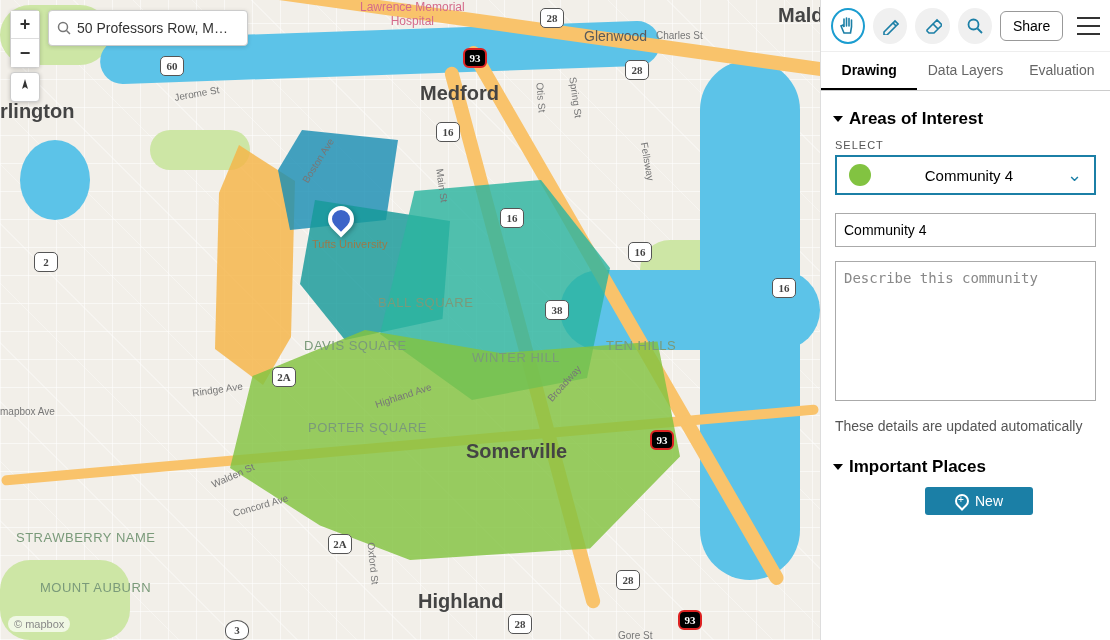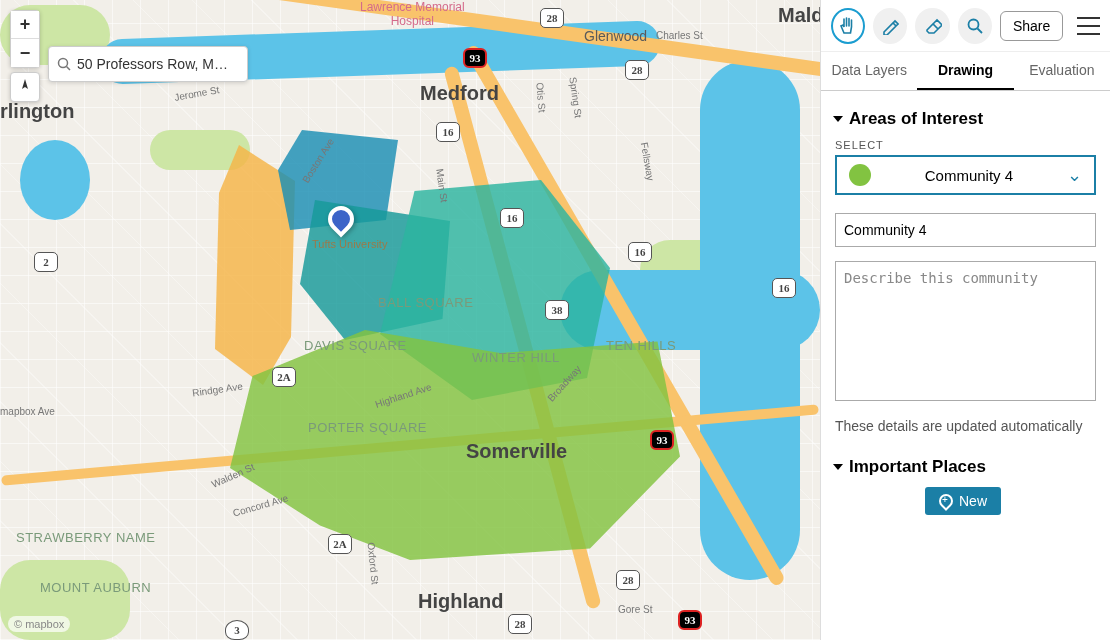--- a/index.html
+++ b/index.html
@@ -49,21 +49,21 @@
 
 .shield { position: absolute; width: 24px; height: 20px; background: #fff; border: 1.5px solid #555; border-radius: 5px; font-size: 11px; font-weight: 600; display: flex; align-items: center; justify-content: center; color: #444; font-family: Liberation Serif, serif; }
 .shield.interstate { background: #000000; color: #fff; border-color: #d22; border-width: 2px; border-radius: 6px; }
 .shield.us { border-radius: 50% 50% 40% 40%; }
 
 
 .zoom-ctrl { position: absolute; top: 10px; left: 10px; width: 30px; background: #fff; border: 1px solid #ccc; border-radius: 4px; box-shadow: 0 1px 4px rgba(0,0,0,.2); }
 .zoom-ctrl button { width: 100%; height: 28px; border: none; background: #fff; font-size: 18px; font-weight: bold; color: #333; cursor: pointer; display: flex; align-items: center; justify-content: center; }
 .zoom-ctrl button:first-child { border-bottom: 1px solid #ddd; }
 .compass { position: absolute; top: 72px; left: 10px; width: 30px; height: 30px; background: #fff; border: 1px solid #ccc; border-radius: 4px; display: flex; align-items: center; justify-content: center; box-shadow: 0 1px 4px rgba(0,0,0,.2); }
-.search-box { position: absolute; top: 10px; left: 48px; width: 200px; height: 36px; background: #fff; border: 1px solid #ccc; border-radius: 4px; display: flex; align-items: center; padding: 0 8px; gap: 6px; box-shadow: 0 1px 4px rgba(0,0,0,.15); margin-top: 36px; }
+.search-box { position: absolute; top: 10px; left: 48px; width: 200px; height: 36px; background: #fff; border: 1px solid #ccc; border-radius: 4px; display: flex; align-items: center; padding: 0 8px; gap: 6px; box-shadow: 0 1px 4px rgba(0,0,0,.15); }
 .search-box input { border: none; outline: none; font-size: 14px; flex: 1; color: #333; min-width: 0; }
 .attrib { position: absolute; bottom: 8px; left: 8px; font-size: 11px; color: #888; background: rgba(255,255,255,.7); padding: 2px 6px; border-radius: 10px; }
 
 
 .panel { width: 290px; background: #fff; border-left: 1px solid #ddd; display: flex; flex-direction: column; height: 100%; }
 .toolbar { height: 52px; display: flex; align-items: center; padding: 0 10px; gap: 8px; border-bottom: 1px solid #eee; }
 .tool-btn { width: 36px; height: 36px; border-radius: 50%; background: #f0f0f0; border: 2px solid transparent; display: flex; align-items: center; justify-content: center; cursor: pointer; color: #1b7fa6; }
 .tool-btn.active { border-color: #1b9dd0; background: #fff; }
 .share-btn { margin-left: auto; height: 30px; padding: 0 12px; border: 1px solid #999; border-radius: 6px; background: #fff; font-size: 14px; cursor: pointer; }
 .menu-btn { width: 24px; height: 24px; margin-left: 6px; display: flex; flex-direction: column; justify-content: space-around; cursor: pointer; }
@@ -78,21 +78,21 @@
 .caret { width: 0; height: 0; border-left: 6px solid #000; border-top: 5px solid transparent; border-bottom: 5px solid transparent; transform: rotate(90deg); }
 .field-label { font-size: 11px; letter-spacing: 1px; color: #555; margin-bottom: 4px; display: block; }
 .select-box { border: 2px solid #1b7fa6; height: 40px; display: flex; align-items: center; padding: 0 12px; gap: 12px; cursor: pointer; margin-bottom: 18px; }
 .dot { width: 22px; height: 22px; border-radius: 50%; }
 .select-box .label { flex: 1; text-align: center; font-size: 15px; }
 .chev { font-size: 18px; color: #1b7fa6; }
 .text-input { width: 100%; height: 34px; border: 1px solid #aaa; padding: 0 8px; font-size: 14px; margin-bottom: 14px; }
 .textarea { width: 100%; height: 140px; border: 1px solid #aaa; padding: 8px; font-size: 14px; resize: none; margin-bottom: 12px; color: #333; }
 .textarea::placeholder { color: #888; }
 .hint { font-size: 14px; color: #555; margin-bottom: 20px; line-height: 1.4; }
-.new-btn { background: #1b7fa6; color: #fff; border: none; padding: 6px 14px; font-size: 14px; border-radius: 3px; cursor: pointer; display: inline-flex; align-items: center; gap: 6px; margin-left: 90px; }
+.new-btn { background: #1b7fa6; color: #fff; border: none; padding: 6px 30px; font-size: 14px; border-radius: 3px; cursor: pointer; display: inline-flex; align-items: center; gap: 6px; margin-left: 90px; }
 .pin-plus { display: inline-block; width: 14px; height: 14px; border: 2px solid #fff; border-radius: 50% 50% 50% 0; transform: rotate(-45deg); position: relative; }
 .pin-plus::after { content: '+'; position: absolute; transform: rotate(45deg); font-size: 10px; top: -2px; left: 2px; }
 
 svg { display: block; }
 </style>
 </head>
 <body>
 
 <div class="app">
   <div class="map-wrap">
@@ -144,21 +144,21 @@
     <div class="road-lbl" style="top:384px;left:192px;transform:rotate(-8deg)">Rindge Ave</div>
     <div class="road-lbl" style="top:470px;left:210px;transform:rotate(-24deg)">Walden St</div>
     <div class="road-lbl" style="top:500px;left:232px;transform:rotate(-16deg)">Concord Ave</div>
     <div class="road-lbl" style="top:558px;left:352px;transform:rotate(84deg)">Oxford St</div>
     <div class="road-lbl" style="top:88px;left:174px;transform:rotate(-10deg)">Jerome St</div>
     <div class="road-lbl" style="top:92px;left:526px;transform:rotate(85deg)">Otis St</div>
     <div class="road-lbl" style="top:92px;left:555px;transform:rotate(82deg)">Spring St</div>
     <div class="road-lbl" style="top:156px;left:628px;transform:rotate(80deg)">Fellsway</div>
     <div class="road-lbl" style="top:406px;left:0">mapbox Ave</div>
     <div class="road-lbl" style="top:30px;left:656px">Charles St</div>
-    <div class="road-lbl" style="top:604px;left:618px">Gore St</div>
+    <div class="road-lbl" style="top:630px;left:618px">Gore St</div>
 
     <div class="shield interstate" style="top:48px;left:463px">93</div>
     <div class="shield interstate" style="top:430px;left:650px">93</div>
     <div class="shield interstate" style="top:610px;left:678px">93</div>
     <div class="shield" style="top:8px;left:540px">28</div>
     <div class="shield" style="top:60px;left:625px">28</div>
     <div class="shield" style="top:570px;left:616px">28</div>
     <div class="shield" style="top:614px;left:508px">28</div>
     <div class="shield" style="top:56px;left:160px">60</div>
     <div class="shield" style="top:122px;left:436px">16</div>
@@ -217,22 +217,22 @@
       </div>
       <button class="share-btn">Share</button>
       <div class="menu-btn">
           <span></span>
           <span></span>
           <span></span>
         </div>
     </div>
 
     <div class="tabs">
+      <div class="tab active">Drawing</div>
       <div class="tab">Data Layers</div>
-      <div class="tab active">Drawing</div>
       <div class="tab">Evaluation</div>
     </div>
 
     <div class="panel-body">
       <div class="section-hdr">
         <span class="caret"></span>
         <span>Areas of Interest</span>
       </div>
       <span class="field-label">SELECT</span>
       <div class="select-box">

